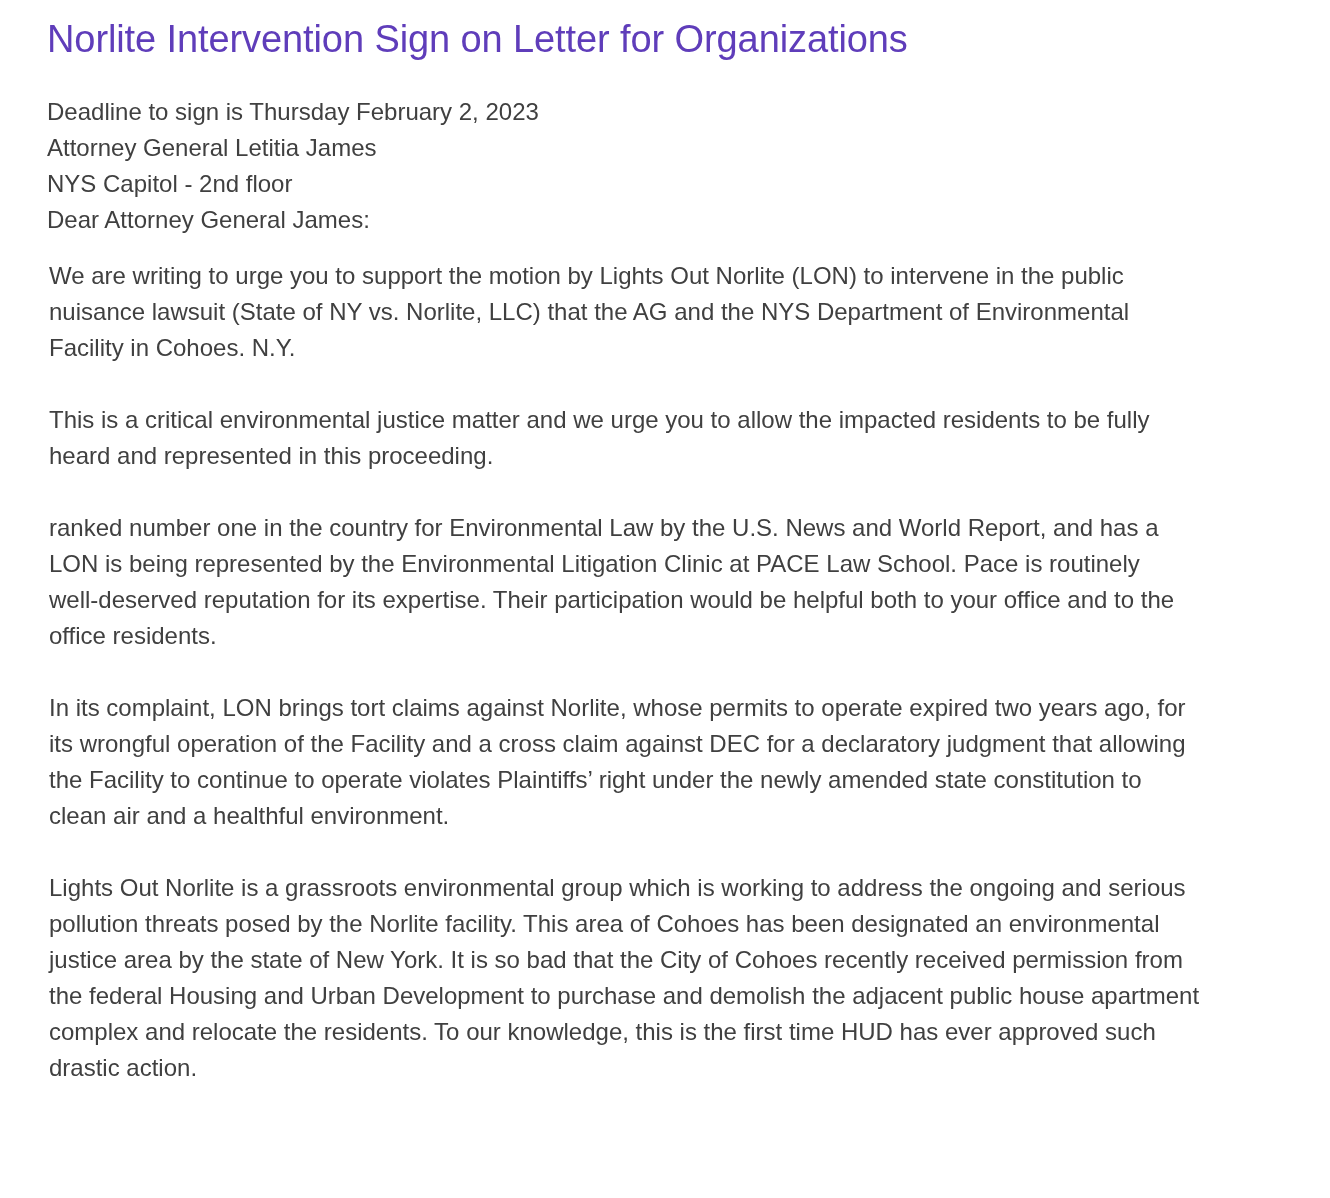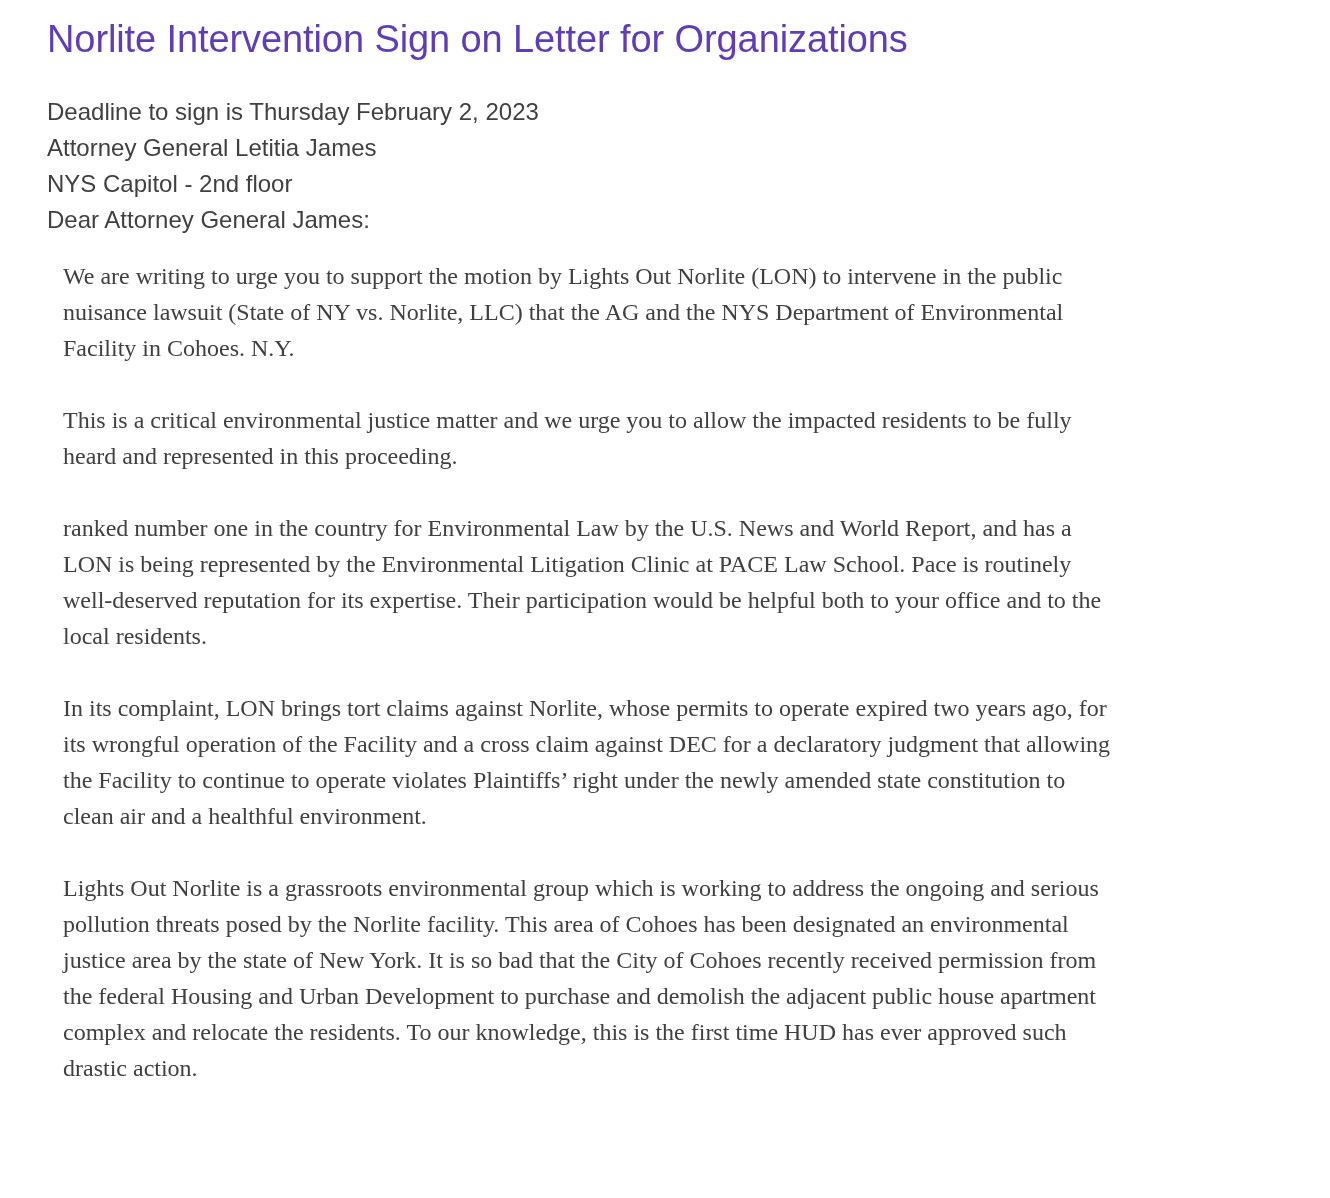--- a/index.html
+++ b/index.html
@@ -41,22 +41,21 @@
       color: #404040;
       font-size: 24px;
       line-height: 36px;
     }
     .line {
       display: block;
       white-space: nowrap;
       height: 36px;
     }
     .para {
-      margin: 0 0 36px 16px;
-      font-family: Liberation Serif, serif;
+      margin: 0 0 36px 2px;
     }
     .header-block {
       margin: 0 0 20px 0;
     }
   </style>
 </head>
 <body>
 
 <div class="page">
   <h1 class="title">Norlite Intervention Sign on Letter for Organizations</h1>
@@ -77,21 +76,21 @@
 
     <div class="para">
       <span class="line">This is a critical environmental justice matter and we urge you to allow the impacted residents to be fully</span>
       <span class="line">heard and represented in this proceeding.</span>
     </div>
 
     <div class="para">
       <span class="line">ranked number one in the country for Environmental Law by the U.S. News and World Report, and has a</span>
       <span class="line">LON is being represented by the Environmental Litigation Clinic at PACE Law School. Pace is routinely</span>
       <span class="line">well-deserved reputation for its expertise. Their participation would be helpful both to your office and to the</span>
-      <span class="line">local residents.</span>
+      <span class="line">office residents.</span>
     </div>
 
     <div class="para">
       <span class="line">In its complaint, LON brings tort claims against Norlite, whose permits to operate expired two years ago, for</span>
       <span class="line">its wrongful operation of the Facility and a cross claim against DEC for a declaratory judgment that allowing</span>
       <span class="line">the Facility to continue to operate violates Plaintiffs’ right under the newly amended state constitution to</span>
       <span class="line">clean air and a healthful environment.</span>
     </div>
 
     <div class="para">

